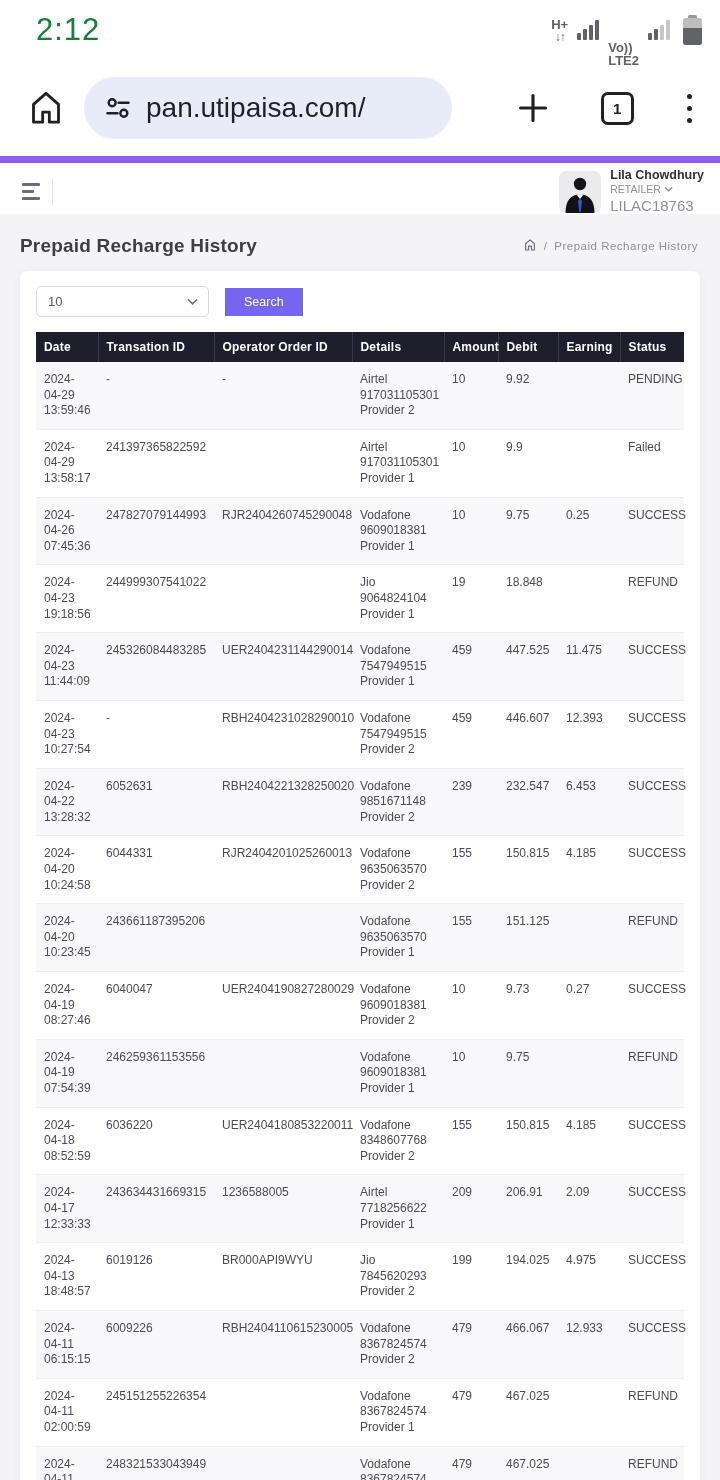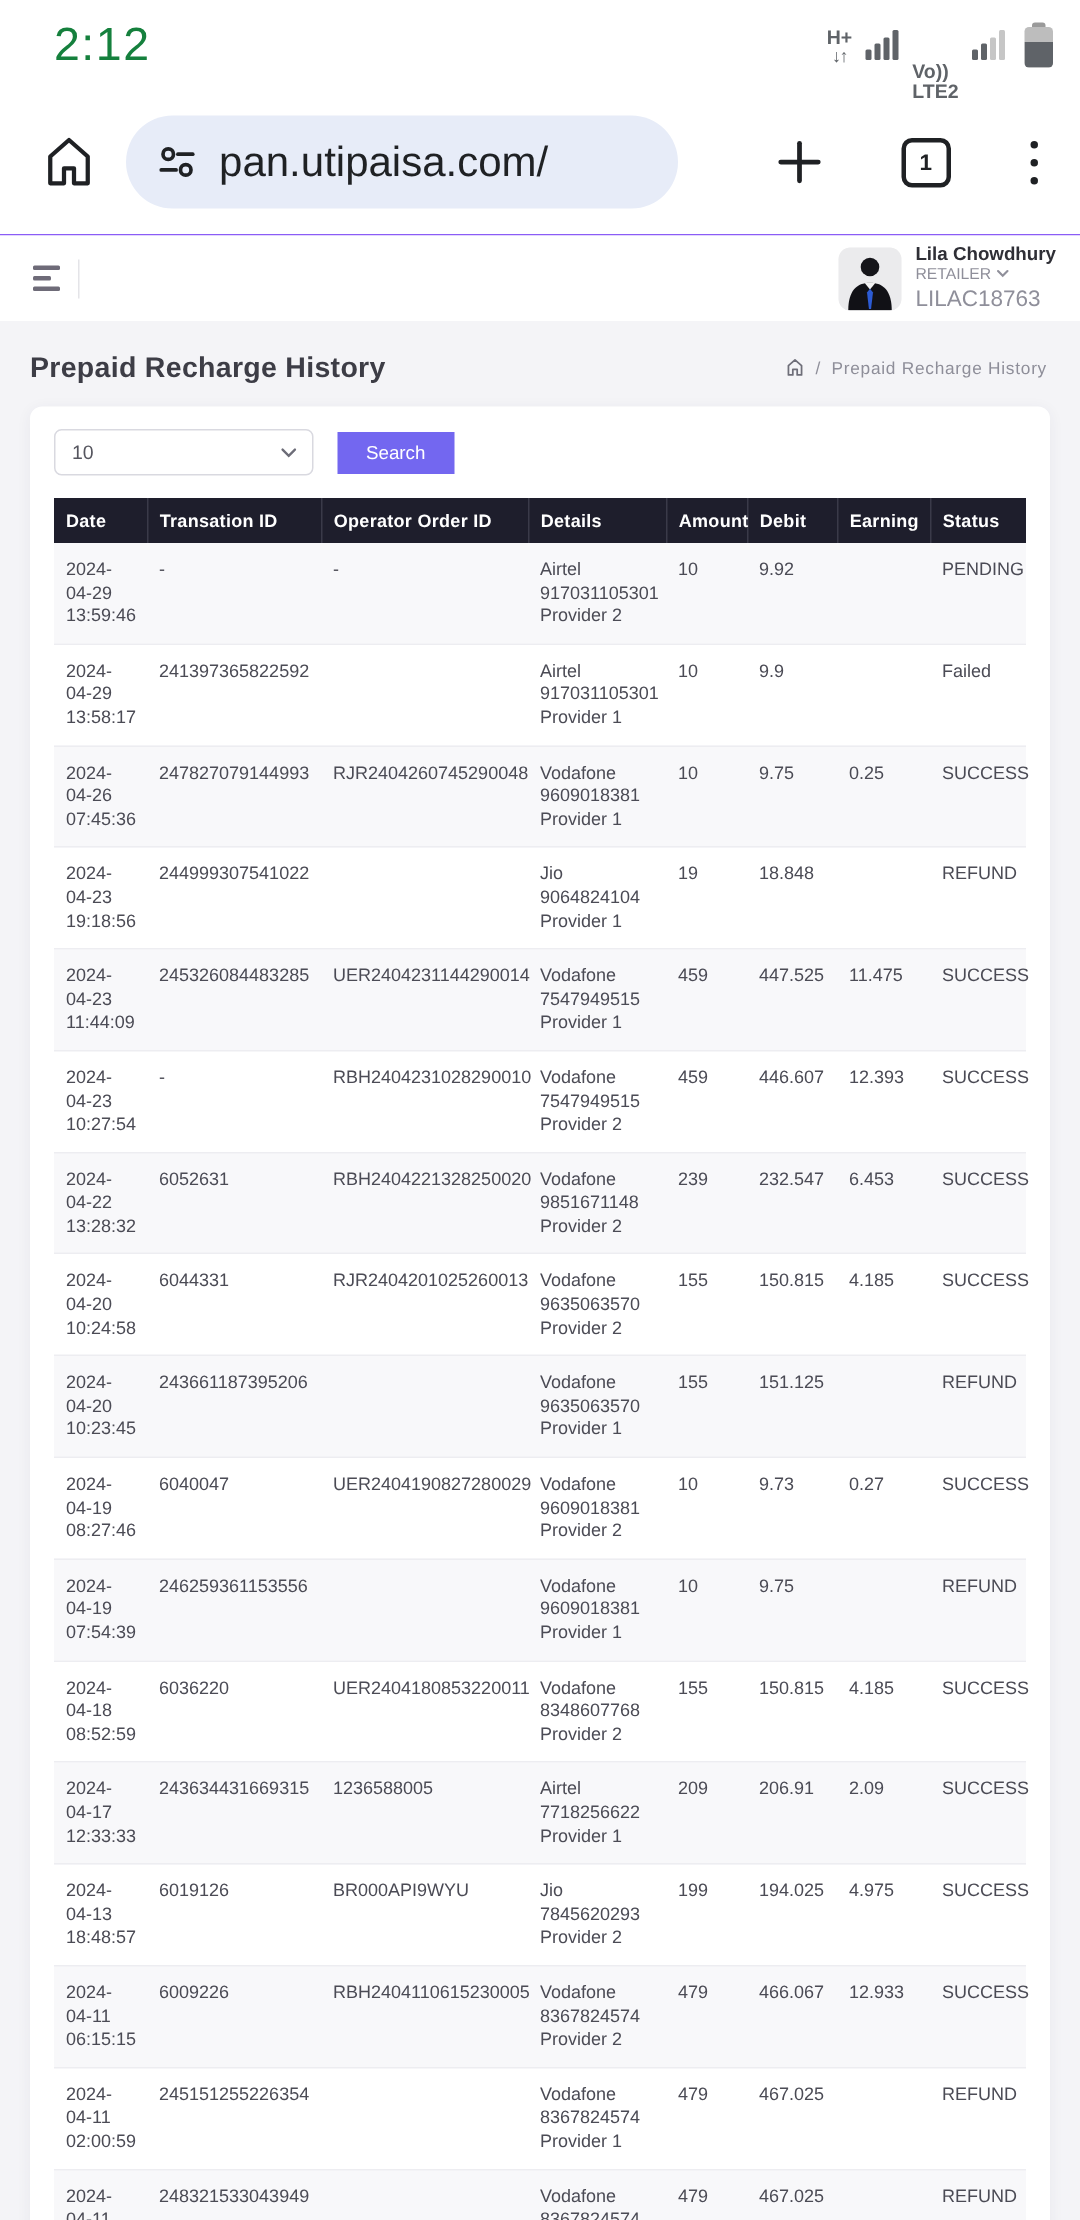--- a/index.html
+++ b/index.html
@@ -20,21 +20,21 @@
   .volte-stack .t1{font-size:13px;font-weight:bold;}
   .volte-stack .t2{font-size:13px;font-weight:bold;}
   .sigbars{display:flex;align-items:flex-end;gap:2px;height:20px;}
   .sigbars i{display:block;width:4px;background:#5f6368;border-radius:1px;}
   .sigbars i.dim{background:#c6c6c6;}
   .battery{position:relative;width:19px;height:30px;margin-left:4px;}
   .battery .nub{position:absolute;top:0;left:5px;width:9px;height:4px;background:#9a9a9a;border-radius:2px 2px 0 0;}
   .battery .case{position:absolute;top:3px;left:0;width:19px;height:27px;background:#bdbdbd;border-radius:3px;overflow:hidden;}
   .battery .fill{position:absolute;bottom:0;left:0;width:100%;height:63%;background:#5f6368;}
   
-  .chrome{height:96px;display:flex;align-items:center;padding:0 22px 0 26px;gap:10px;border-bottom:1px solid #8b5cf6;background:#fff;justify-content:flex-end;}
+  .chrome{height:96px;display:flex;align-items:center;padding:0 22px 0 26px;gap:10px;border-bottom:7px solid #8b5cf6;background:#fff;}
   .chrome svg{display:block;}
   .icon-btn{display:flex;align-items:center;justify-content:center;flex:0 0 auto;}
   .url-pill{flex:0 0 330px;height:62px;background:#e7ecf8;border-radius:31px;display:flex;align-items:center;padding:0 18px 0 20px;margin:0 14px 0 8px;overflow:hidden;white-space:nowrap;}
   .url-text{font-size:28px;color:#1f2124;margin-left:14px;letter-spacing:0;}
   .chrome .spacer{flex:1;}
   .tab-box{width:27px;height:27px;border:3px solid #1f2124;border-radius:7px;display:flex;align-items:center;justify-content:center;font-size:15px;font-weight:bold;color:#1f2124;}
   .kebab{display:flex;flex-direction:column;gap:7px;padding:0 6px;}
   .kebab i{width:5px;height:5px;border-radius:50%;background:#1f2124;display:block;}
   
   .app-header{height:57px;background:#fff;display:flex;align-items:center;padding:0 16px 0 22px;}

